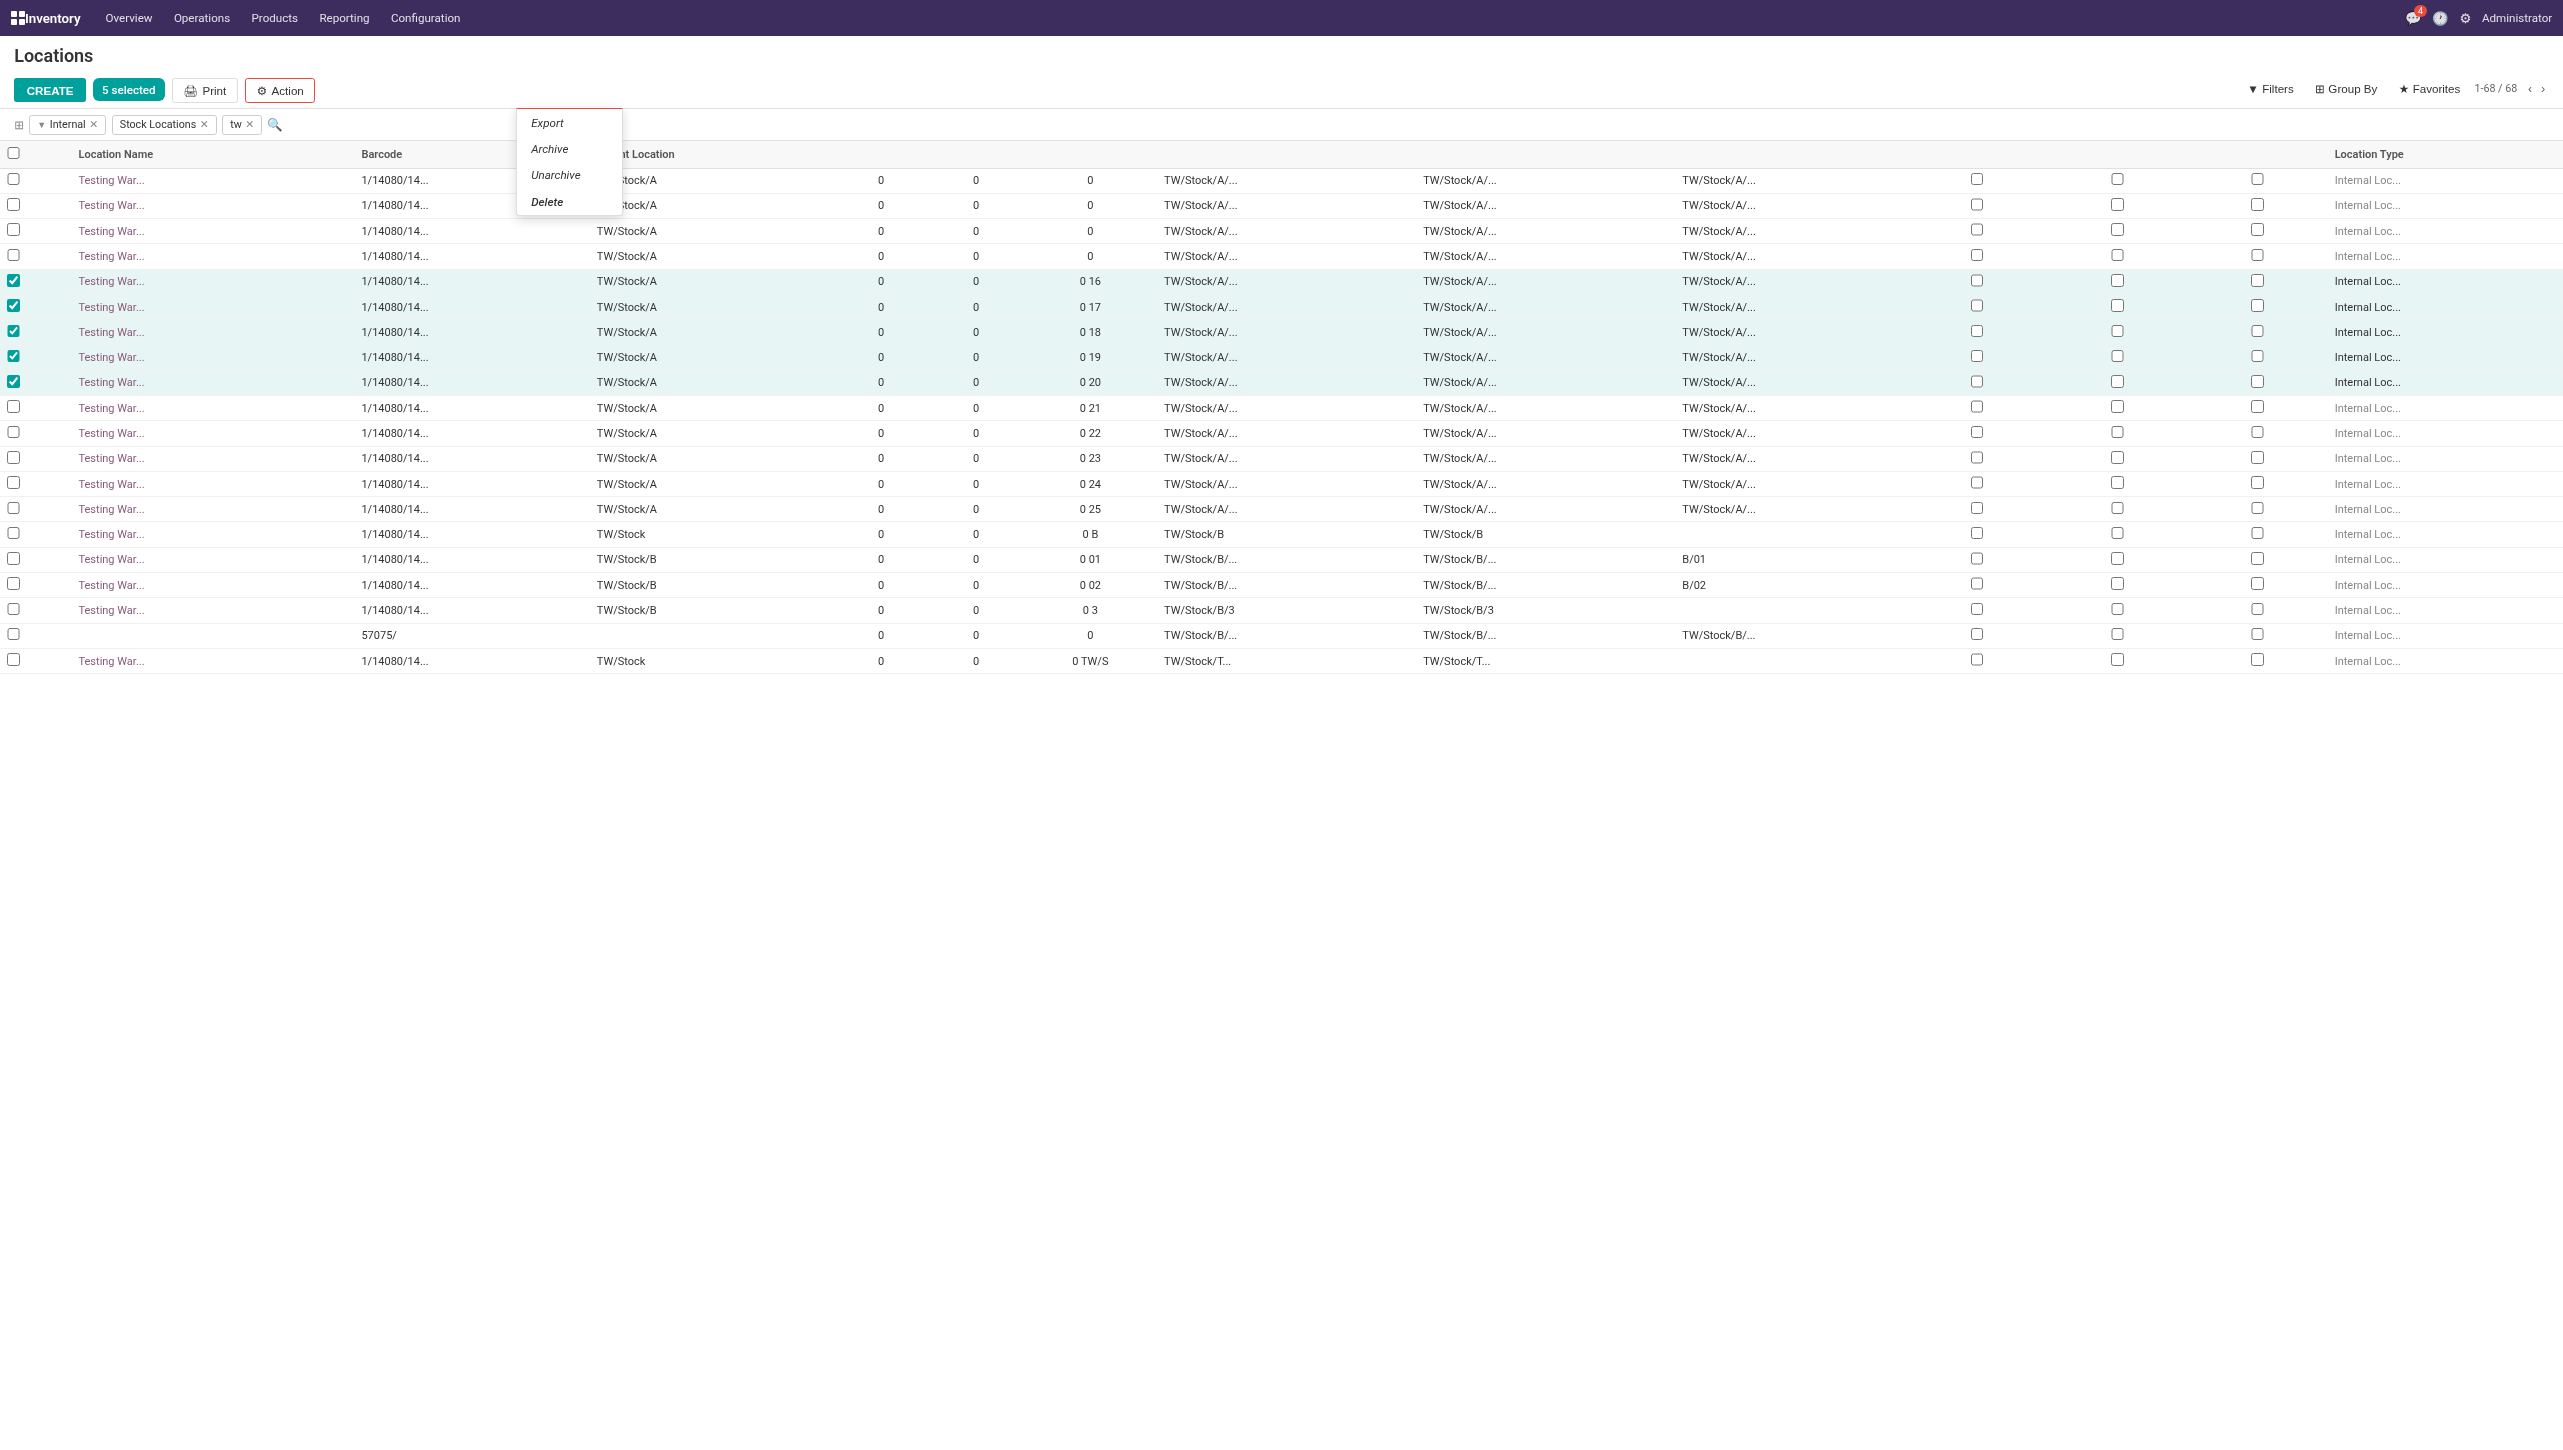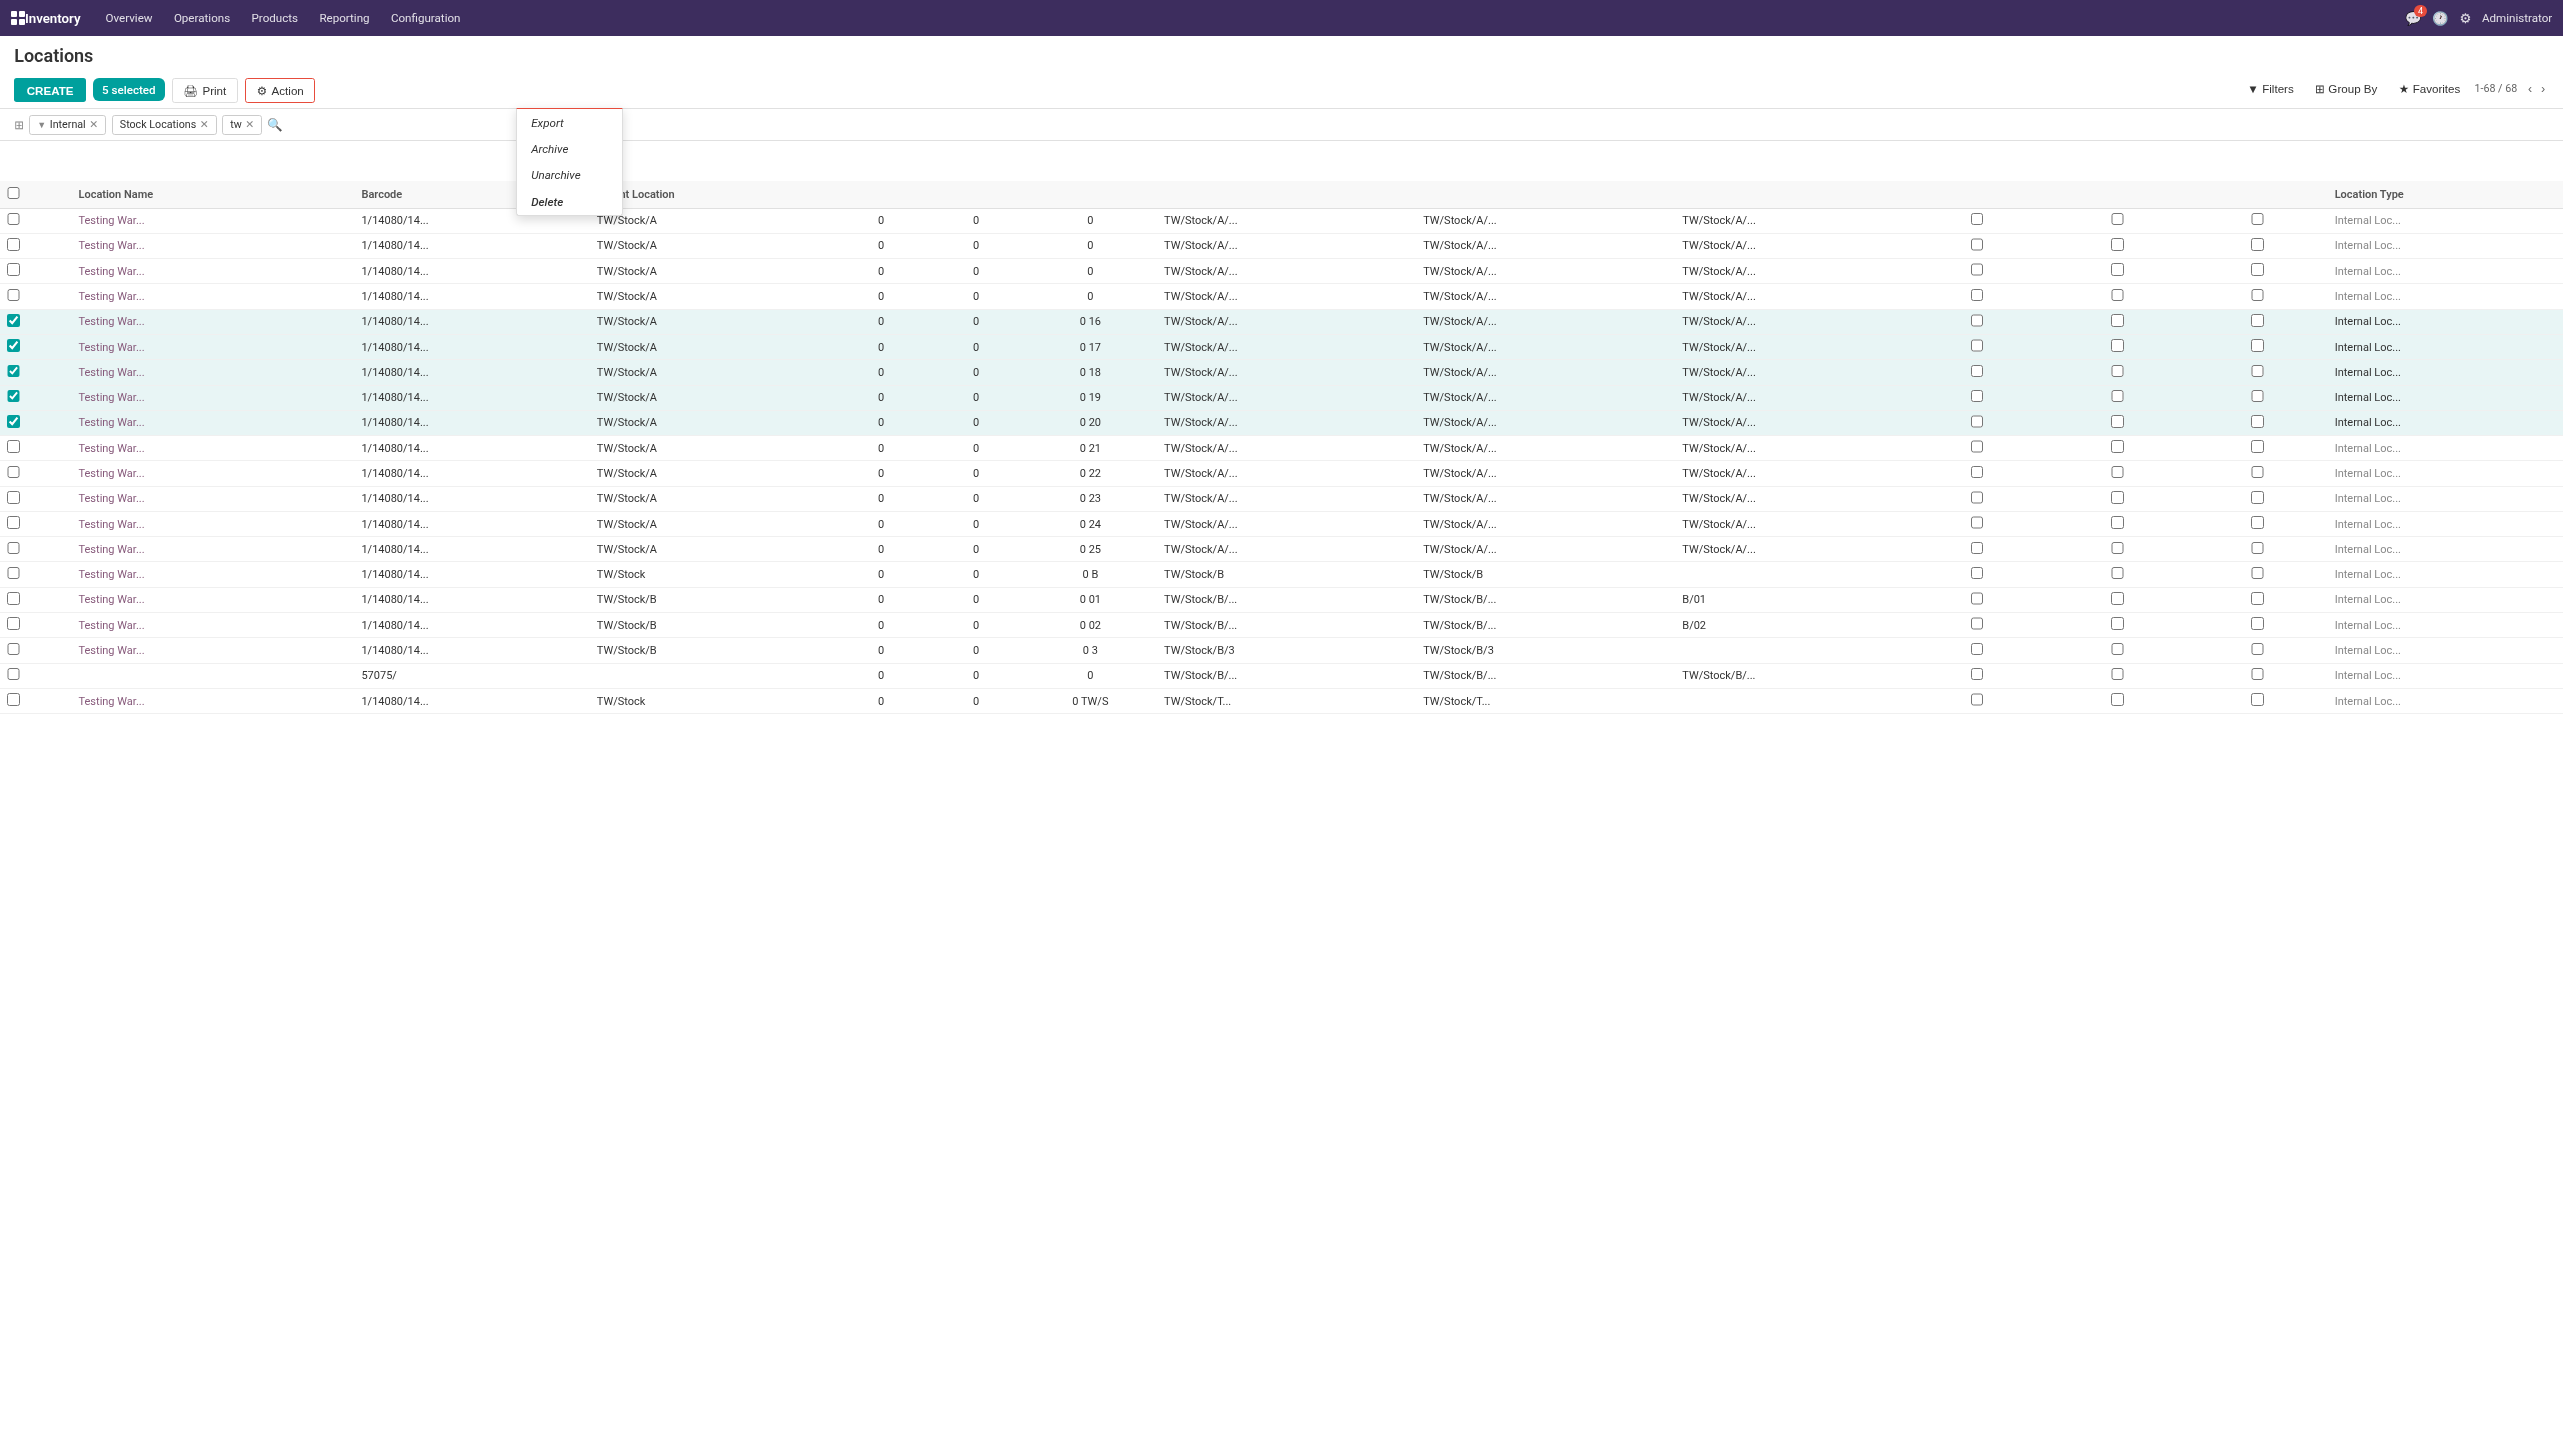--- a/index.html
+++ b/index.html
@@ -153,21 +153,21 @@
       gap: 3.6px;
       padding: 3.6px 7.1px;
       border-radius: 2.7px;
     }
     .pagination-info { font-size: 10.7px; color: #666; }
     .pagination-arrows { display: flex; gap: 1.8px; }
     .pagination-arrows button { background: none; border: none; cursor: pointer; font-size: 12.5px; color: #666; padding: 1.8px 3.6px; }
 
     
     .table-container { overflow: auto; }
-    table { width: 100%; border-collapse: collapse; font-size: 11px; margin-top: 40px; }
+    table { width: 100%; border-collapse: collapse; font-size: 11px; }
     th {
       background: #f8f8f8;
       border-bottom: 1.8px solid #e0e0e0;
       padding: 5.3px 7.1px;
       text-align: left;
       font-weight: 600;
       color: #555;
       white-space: nowrap;
     }
     td {

